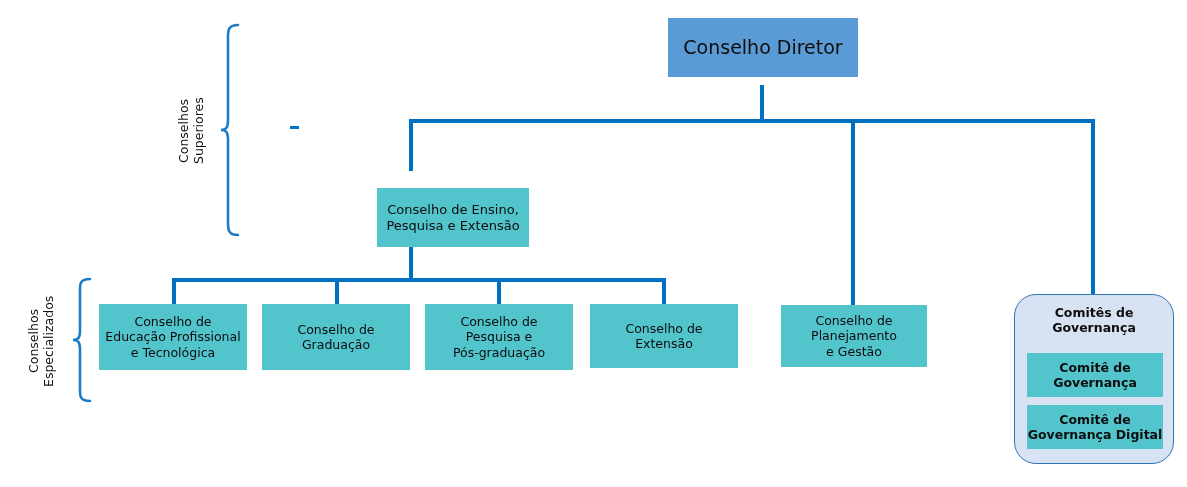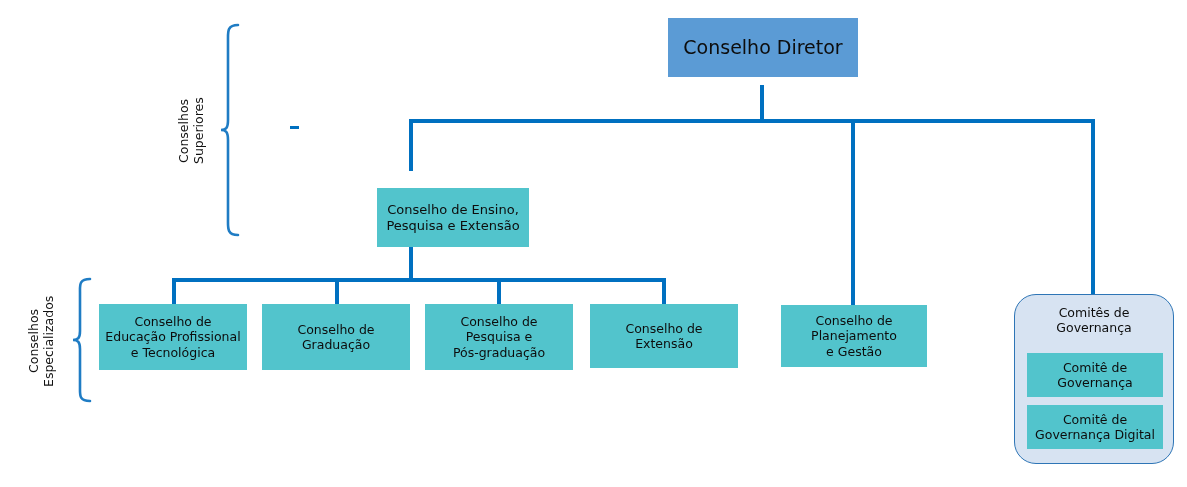--- a/index.html
+++ b/index.html
@@ -75,21 +75,21 @@
   <div class="node teal" style="left:262px;top:304px;width:148px;height:66px;font-size:12.5px;white-space:pre-line;">Conselho de
 Graduação</div>
 
   <div class="node teal" style="left:425px;top:304px;width:148px;height:66px;font-size:12.5px;white-space:pre-line;">Conselho de
 Pesquisa e
 Pós-graduação</div>
 
   <div class="node teal" style="left:590px;top:304px;width:148px;height:64px;font-size:12.5px;white-space:pre-line;">Conselho de
 Extensão</div>
 
-  <div class="grp" style="left:1014px;top:294px;width:160px;height:170px;">
+  <div class="grp" style="left:1014px;top:294px;width:160px;height:170px;font-weight:bold;">
     <div class="grp-title" style="left:0;top:10px;font-size:12.5px;white-space:pre-line;">Comitês de
 Governança</div>
 
     <div class="node teal" style="left:12px;top:58px;width:136px;height:44px;font-size:12.5px;white-space:pre-line;">Comitê de
 Governança</div>
 
     <div class="node teal" style="left:12px;top:110px;width:136px;height:44px;font-size:12.5px;white-space:pre-line;">Comitê de
 Governança Digital</div>
   </div>
 

